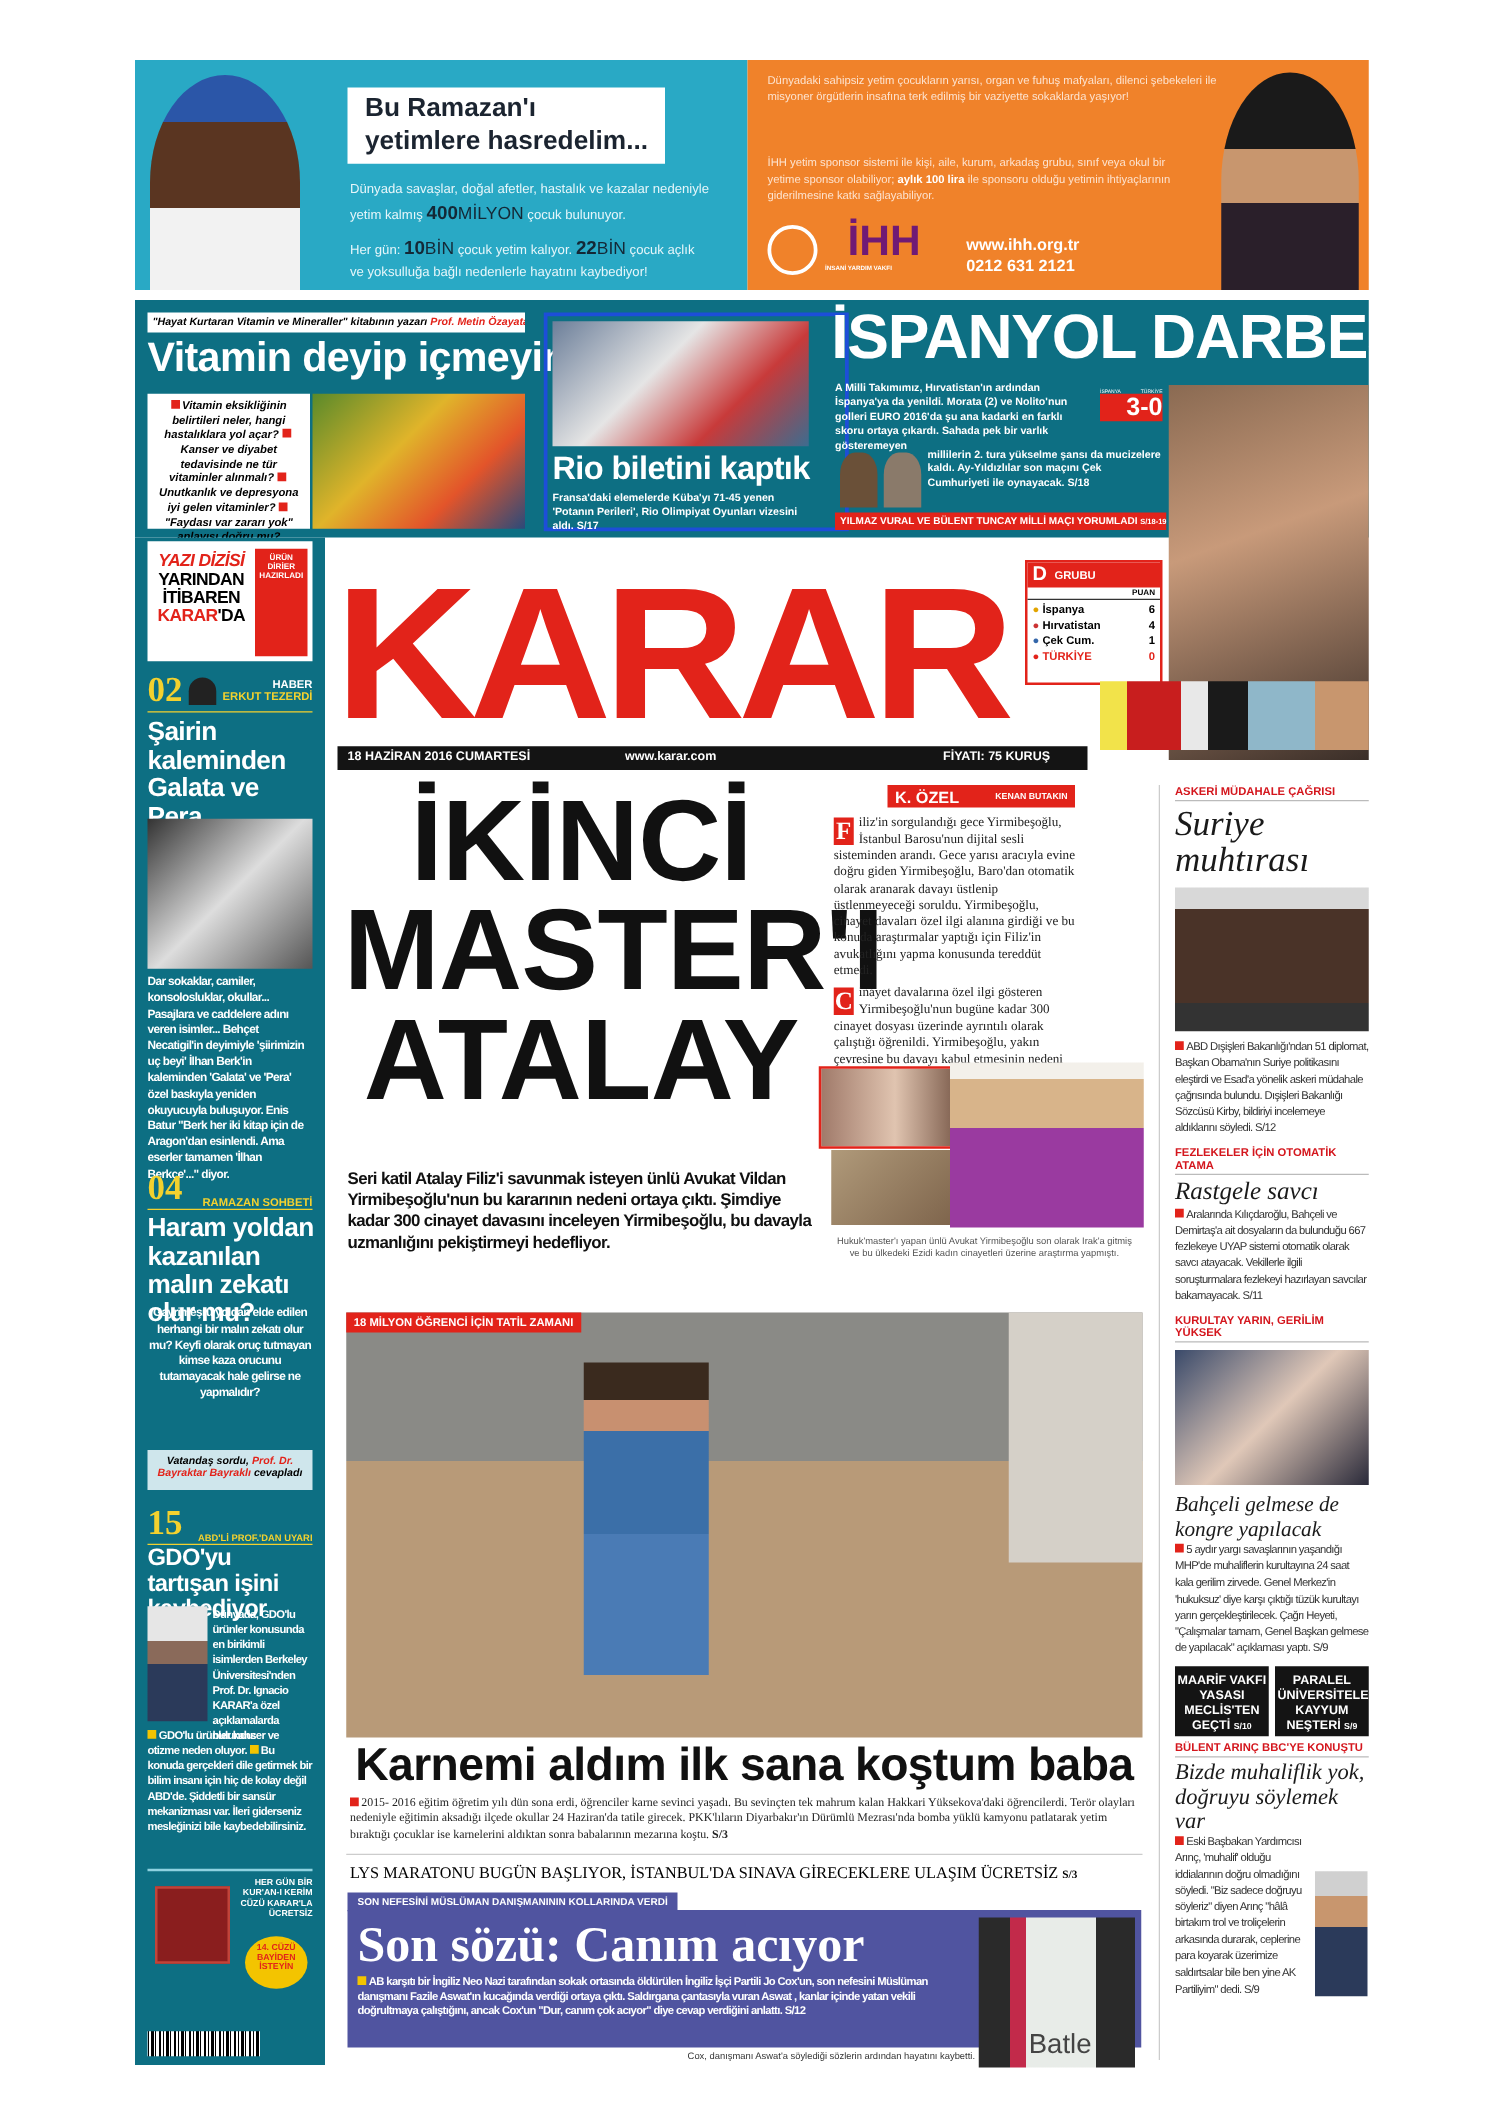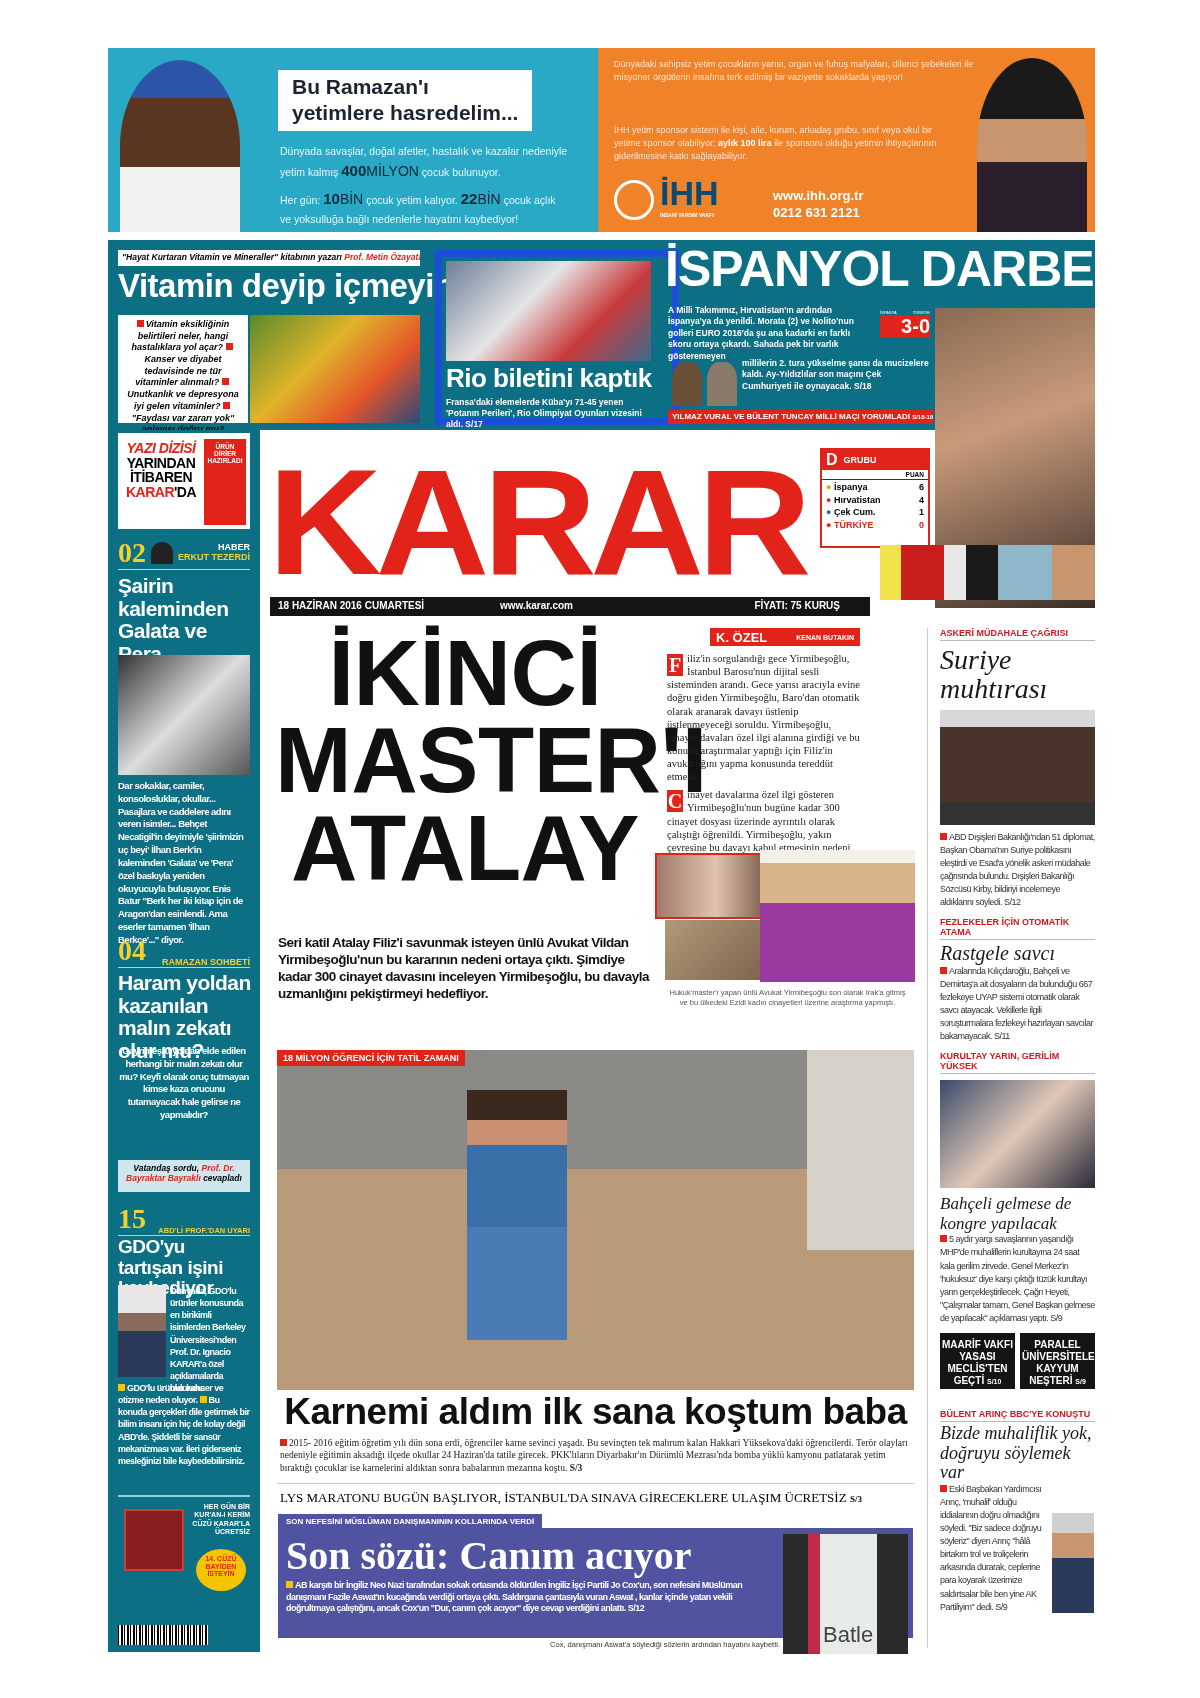--- a/index.html
+++ b/index.html
@@ -49,39 +49,39 @@
     <div>Dünyada savaşlar, doğal afetler, hastalık ve kazalar nedeniyle</div>
     <div><span>yetim kalmış</span> <b>400</b><span style="color:#142836;font-size:14px">MİLYON</span> <span>çocuk bulunuyor.</span></div>
     <div style="margin-top:4px"><span>Her gün:</span> <b>10</b><span style="color:#142836;font-size:14px">BİN</span> <span>çocuk yetim kalıyor.</span> <b>22</b><span style="color:#142836;font-size:14px">BİN</span> <span>çocuk açlık</span></div>
     <div>ve yoksulluğa bağlı nedenlerle hayatını kaybediyor!</div>
   </div>
 </div>
 <div class="abs ad-right">
   <div class="abs ad-r-txt" style="left:16px;top:10px;width:360px">Dünyadaki sahipsiz yetim çocukların yarısı, organ ve fuhuş mafyaları, dilenci şebekeleri ile misyoner örgütlerin insafına terk edilmiş bir vaziyette sokaklarda yaşıyor!</div>
   <div class="abs ad-r-txt" style="left:16px;top:76px;width:330px"><span>İHH yetim sponsor sistemi ile kişi, aile, kurum, arkadaş grubu, sınıf veya okul bir yetime sponsor olabiliyor;</span> <b style="color:#fff">aylık 100 lira</b> <span>ile sponsoru olduğu yetimin ihtiyaçlarının giderilmesine katkı sağlayabiliyor.</span></div>
   <div class="abs" style="left:16px;top:132px;width:40px;height:40px;border:3px solid #fff;border-radius:50%"></div>
-  <div class="abs" style="left:62px;top:128px;color:#0c4a6e;font-weight:900;font-size:34px;line-height:1">İHH</div>
+  <div class="abs" style="left:80px;top:128px;color:#701a75;font-weight:900;font-size:34px;line-height:1">İHH</div>
   <div class="abs" style="left:62px;top:164px;color:#fff;font-size:5px;font-weight:bold">İNSANİ YARDIM VAKFI</div>
   <div class="abs" style="left:175px;top:140px;color:#fff;font-weight:bold;font-size:13px;line-height:1.3">
     <div>www.ihh.org.tr</div>
     <div>0212 631 2121</div>
   </div>
   <div class="abs ad-child" style="right:8px;top:10px;width:110px;height:174px;background:linear-gradient(180deg,#1a1a1a 0 35%,#c8966e 35% 60%,#2a1f2a 60%);"></div>
 </div>
 
 <div class="abs lead-bg"></div>
 
 <div class="abs white-box" style="left:118px;top:250px;width:302px;height:16px;font-size:8.5px;font-style:italic;font-weight:bold;padding:2px 4px;white-space:nowrap;overflow:hidden"><span>"Hayat Kurtaran Vitamin ve Mineraller" kitabının yazarı</span> <span style="color:#e2231a">Prof. Metin Özayata</span> </div>
 <div class="abs cond" style="left:118px;top:268px;color:#fff;font-weight:bold;font-size:33px;line-height:1.1;white-space:nowrap">Vitamin deyip içmeyin</div>
 <div class="abs white-box" style="left:118px;top:315px;width:130px;height:108px;padding:4px;font-size:9px;font-style:italic;font-weight:bold;text-align:center;line-height:1.3">
   <span class="redsq"></span><span>Vitamin eksikliğinin belirtileri neler, hangi hastalıklara yol açar?</span> <span class="redsq"></span><span>Kanser ve diyabet tedavisinde ne tür vitaminler alınmalı?</span> <span class="redsq"></span><span>Unutkanlık ve depresyona iyi gelen vitaminler?</span> <span class="redsq"></span><span>"Faydası var zararı yok" anlayışı doğru mu?</span>
 </div>
 <div class="abs" style="left:250px;top:315px;width:170px;height:108px;background:linear-gradient(135deg,#5a8a2a,#e0b42a 40%,#e3542a 70%,#2b4a7a)"></div>
 
-<div class="abs" style="left:435px;top:250px;width:244px;height:175px;border:7px solid #1d4ed8">
+<div class="abs" style="left:435px;top:250px;width:244px;height:175px;border:3px solid #1d4ed8">
   <div class="abs" style="left:4px;top:4px;width:205px;height:100px;background:linear-gradient(135deg,#6c7f9a,#e5e5e5 40%,#c83a3a 70%,#3d6c8f)"></div>
   <div class="abs cond" style="left:4px;top:106px;color:#fff;font-weight:bold;font-size:26px;white-space:nowrap">Rio biletini kaptık</div>
   <div class="abs" style="left:4px;top:140px;width:205px;color:#fff;font-size:8.5px;font-weight:bold;line-height:1.3">Fransa'daki elemelerde Küba'yı 71-45 yenen 'Potanın Perileri', Rio Olimpiyat Oyunları vizesini aldı. S/17</div>
 </div>
 
 <div class="abs cond" style="left:665px;top:244px;color:#fff;font-weight:900;font-size:50px;line-height:1;white-space:nowrap;letter-spacing:-1px">İSPANYOL DARBESİ</div>
 <div class="abs" style="left:668px;top:305px;width:200px;color:#fff;font-size:8.5px;font-weight:bold;line-height:1.35">A Milli Takımımız, Hırvatistan'ın ardından İspanya'ya da yenildi. Morata (2) ve Nolito'nun golleri EURO 2016'da şu ana kadarki en farklı skoru ortaya çıkardı. Sahada pek bir varlık gösteremeyen</div>
 <div class="abs" style="left:880px;top:310px;width:50px;text-align:right">
   <div style="display:flex;justify-content:space-between;font-size:4px;color:#fff">
       <span>İSPANYA</span>
@@ -230,19 +230,19 @@
   <div class="r-kick" style="margin-top:8px">KURULTAY YARIN, GERİLİM YÜKSEK</div>
   <div style="height:108px;margin:6px 0;background:linear-gradient(135deg,#3a4a6a,#e0c8b8 50%,#2a2a3a)"></div>
   <div class="r-h" style="font-size:17px;line-height:1.15">Bahçeli gelmese de kongre yapılacak</div>
   <div class="r-p cond"><span class="redsq"></span><span>5 aydır yargı savaşlarının yaşandığı MHP'de muhaliflerin kurultayına 24 saat kala gerilim zirvede. Genel Merkez'in 'hukuksuz' diye karşı çıktığı tüzük kurultayı yarın gerçekleştirilecek. Çağrı Heyeti, "Çalışmalar tamam, Genel Başkan gelmese de yapılacak" açıklaması yaptı. S/9</span></div>
 
   <div style="display:flex;gap:5px;margin-top:8px">
     <div class="blackbox" style="width:75px;height:56px;padding:6px 2px"><span>MAARİF VAKFI YASASI MECLİS'TEN GEÇTİ</span> <span style="font-size:7px">S/10</span></div>
     <div class="blackbox" style="width:75px;height:56px;padding:6px 2px"><span>PARALEL ÜNİVERSİTELERE KAYYUM NEŞTERİ</span> <span style="font-size:7px">S/9</span></div>
   </div>
 
-  <div class="r-kick" style="margin-top:20px">BÜLENT ARINÇ BBC'YE KONUŞTU</div>
+  <div class="r-kick" style="margin-top:4px">BÜLENT ARINÇ BBC'YE KONUŞTU</div>
   <div class="r-h" style="font-size:18px;line-height:1.1;margin-top:2px">Bizde muhaliflik yok, doğruyu söylemek var</div>
   <div style="display:flex;gap:4px">
     <div class="r-p cond" style="width:108px"><span class="redsq"></span><span>Eski Başbakan Yardımcısı Arınç, 'muhalif' olduğu iddialarının doğru olmadığını söyledi. "Biz sadece doğruyu söyleriz" diyen Arınç "hâlâ birtakım trol ve troliçelerin arkasında durarak, ceplerine para koyarak üzerimize saldırtsalar bile ben yine AK Partiliyim" dedi. S/9</span></div>
     <div style="width:42px;height:100px;margin-top:30px;background:linear-gradient(180deg,#d0d0d0 0 20%,#c8966e 20% 45%,#2b3a5a 45%)"></div>
   </div>
 </div>
 
 </body></html>

